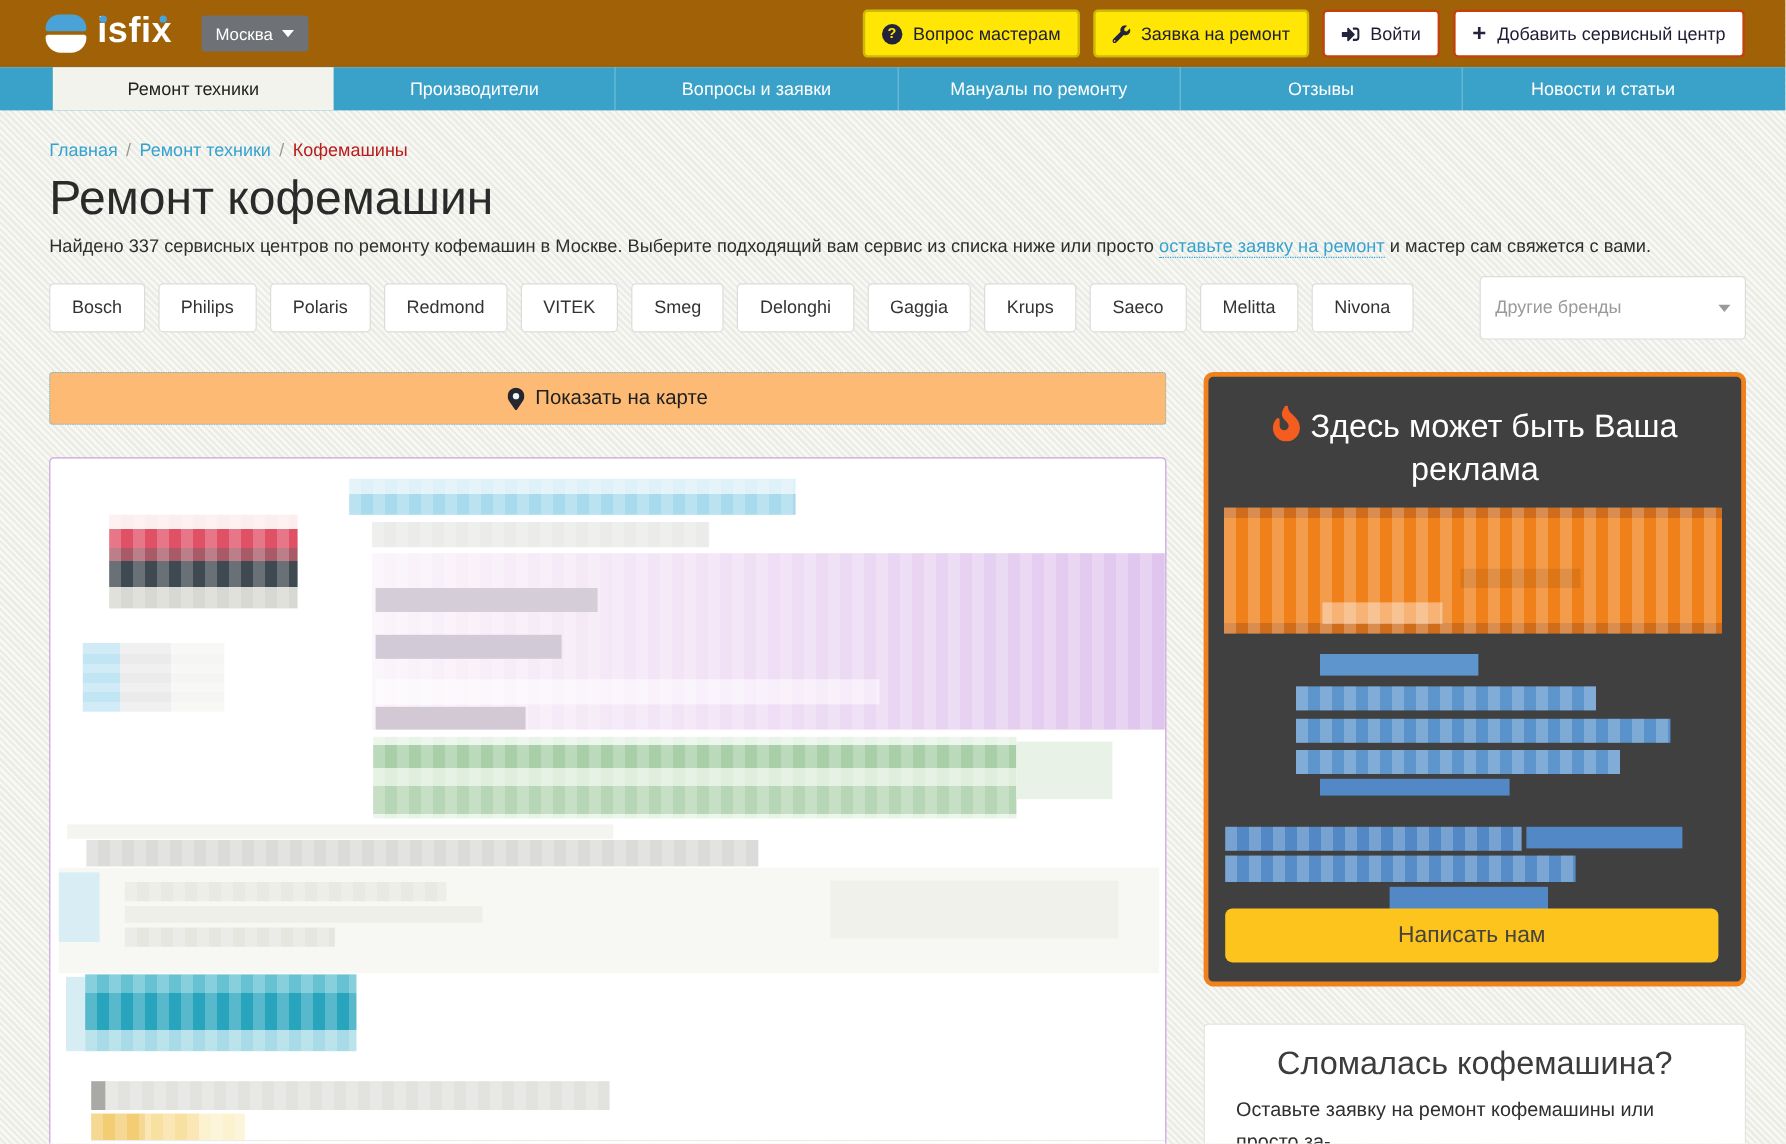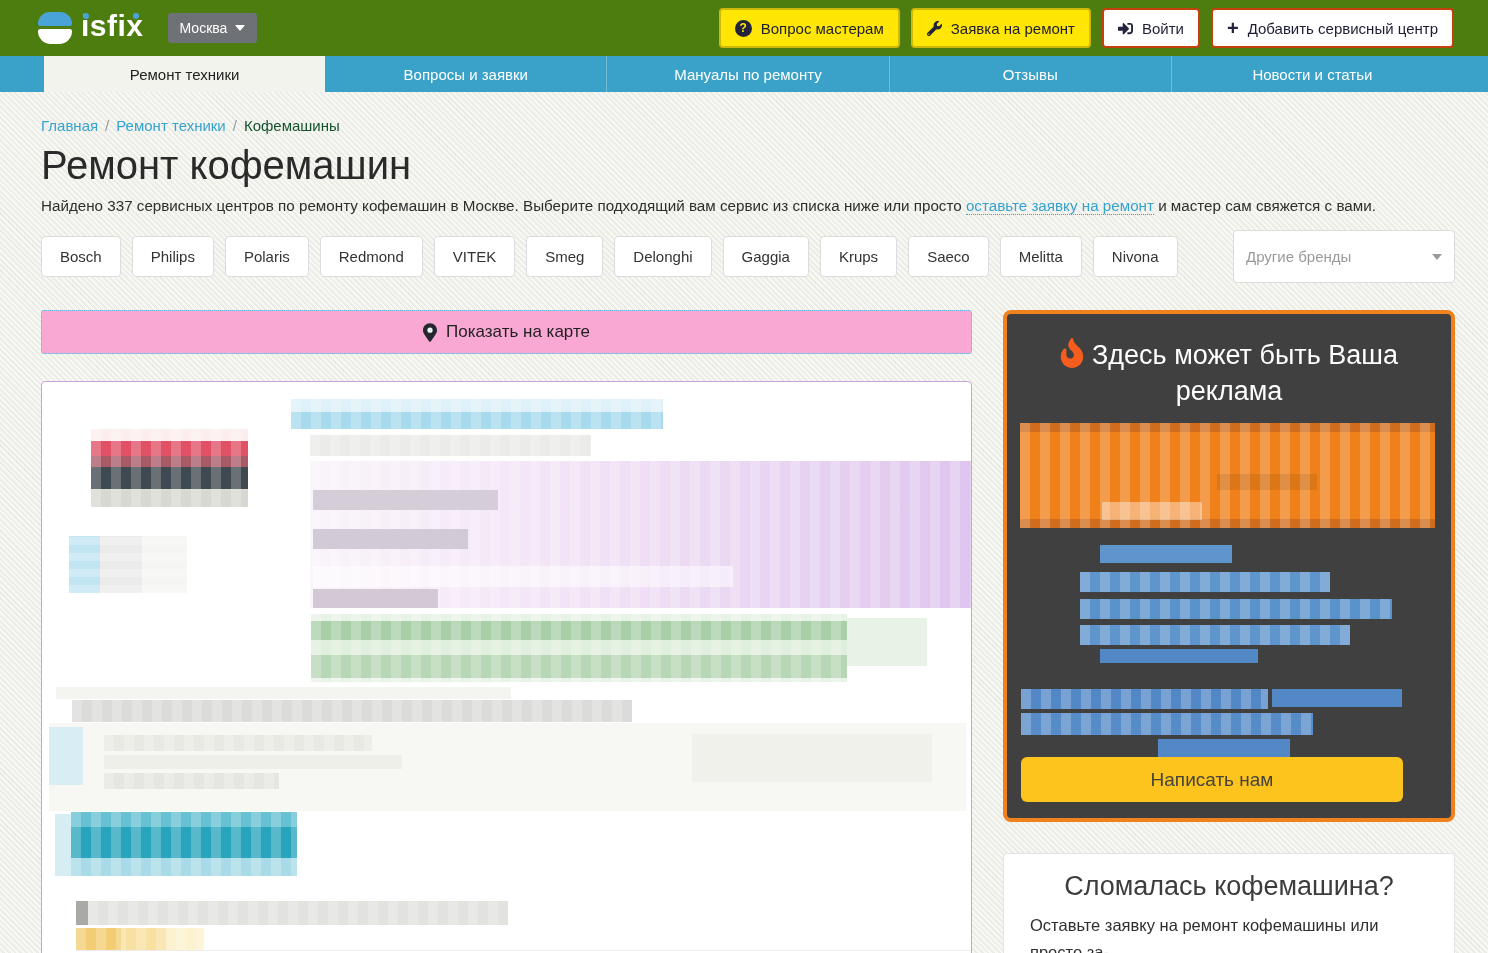--- a/index.html
+++ b/index.html
@@ -5,21 +5,21 @@
   * { box-sizing: border-box; margin: 0; padding: 0; }
   html,body { width:1488px; height:953px; overflow:hidden; }
   body {
     font-family: "Liberation Sans", "DejaVu Sans", sans-serif;
     background-color:#f0f0ea;
     background-image: repeating-linear-gradient(45deg, rgba(255,255,255,.5) 0 2px, rgba(0,0,0,0.015) 2px 4px);
     color:#333;
   }
 
   
-  .header { height:56px; background:#4d7c0f; display:flex; align-items:center; padding:0 34px 0 38px; }
+  .header { height:56px; background:#a16207; display:flex; align-items:center; padding:0 34px 0 38px; }
   .logo { display:flex; align-items:center; gap:9px; cursor:pointer; }
   .logo-mark { width:34px; height:34px; position:relative; }
   .logo-mark .half-top { position:absolute; left:0; top:1px; width:34px; height:14px; background:#4aa3d8; border-radius:17px 17px 3px 3px; }
   .logo-mark .half-bot { position:absolute; left:0; bottom:1px; width:34px; height:15px; background:#ffffff; border-radius:3px 3px 17px 17px; }
   .logo-text { position:relative; color:#fff; font-weight:bold; font-size:30px; letter-spacing:.5px; top:-2px; }
   .logo-dot { position:absolute; width:6px; height:6px; border-radius:50%; background:#4aa3d8; top:4px; }
   .logo-dot.d1 { left:2px; } .logo-dot.d2 { left:52px; }
   .city-btn { margin-left:24px; background:#6e7175; color:#fff; font-size:14px; height:30px; padding:0 12px; border:none; border-radius:3px; display:flex; align-items:center; gap:8px; cursor:pointer; }
   .caret-down { width:0; height:0; border-left:5px solid transparent; border-right:5px solid transparent; border-top:6px solid #fff; }
   .header-actions { margin-left:auto; display:flex; gap:11px; }
@@ -35,47 +35,47 @@
   .tab { flex:1; display:flex; align-items:center; justify-content:center; color:#fff; font-size:15px; cursor:pointer; border-left:1px solid rgba(255,255,255,.28); }
   .tab:first-child { border-left:none; }
   .tab.active { background:#f3f3ee; color:#222; border-left:none; }
   .tab.active + .tab { border-left:none; }
 
   
   .content { padding:0 33px 0 41px; }
   .breadcrumb { margin-top:25px; font-size:15px; color:#999; }
   .breadcrumb a { color:#36a3cf; text-decoration:none; cursor:pointer; }
   .breadcrumb .sep { margin:0 7px; color:#999; }
-  .breadcrumb .current { color:#14532d; }
+  .breadcrumb .current { color:#b91c1c; }
   h1.page-title { margin-top:9px; font-size:40px; font-weight:300; color:#2a2a2a; }
   .intro { margin-top:9px; font-size:15.2px; color:#2e2e2e; }
   .intro a { color:#36a3cf; text-decoration:none; border-bottom:1px dotted #36a3cf; cursor:pointer; }
 
   .brands-row { margin-top:16px; display:flex; gap:11px; align-items:center;justify-content:flex-end; }
   .brand-btn { height:41px; padding:0 18px; background:#fff; border:1px solid #dcdcdc; border-radius:4px; font-size:15px; color:#333; cursor:pointer; display:flex; align-items:center; }
   .other-brands { margin-left:auto; width:222px; height:53px; background:#fff; border:1px solid #dcdcdc; border-radius:4px; display:flex; align-items:center; justify-content:space-between; padding:0 12px; color:#9a9a9a; font-size:15px; cursor:pointer; }
   .caret-gray { width:0; height:0; border-left:5px solid transparent; border-right:5px solid transparent; border-top:6px solid #9a9a9a; }
 
   .columns { margin-top:27px; display:flex; gap:31px; align-items:flex-start; }
   .col-left { width:931px; }
   .col-right { width:452px; }
 
-  .map-btn { height:44px; background:#f9a8d4; border:1px dotted #5fb7dc; border-radius:3px; display:flex; align-items:center; justify-content:center; gap:9px; font-size:17px; color:#1f1f1f; cursor:pointer; }
+  .map-btn { height:44px; background:#fdba74; border:1px dotted #5fb7dc; border-radius:3px; display:flex; align-items:center; justify-content:center; gap:9px; font-size:17px; color:#1f1f1f; cursor:pointer; }
   .pin-svg { width:14px; height:19px; }
 
   .card { margin-top:27px; position:relative; height:640px; background:#fff; border:1px solid #c9a2db; border-radius:4px; overflow:hidden; }
   .bb { position:absolute; }
   .bb.cols::after { content:''; position:absolute; inset:0; background-image:repeating-linear-gradient(90deg, rgba(255,255,255,.22) 0 10px, rgba(255,255,255,0) 10px 20px); }
   .bb.rows::after { content:''; position:absolute; inset:0; background-image:repeating-linear-gradient(0deg, rgba(255,255,255,.25) 0 8px, rgba(255,255,255,0) 8px 16px); }
 
   
   .ad-box { position:relative; height:512px; background:#404040; border:4px solid #f0821e; border-radius:8px; overflow:hidden; cursor:pointer; }
   .ad-title { margin:24px auto 0; width:370px; text-align:center; color:#fff; font-size:27px; line-height:1.32; }
   .flame-svg { width:24px; height:30px; vertical-align:-4px; margin-right:8px; }
-  .ad-write-btn { position:absolute; left:14px; top:443px; width:382px; height:45px; background:#fcc41d; border:none; border-radius:6px; font-size:19px; color:#46443c; cursor:pointer; font-family:inherit; }
+  .ad-write-btn { position:absolute; left:14px; top:443px; width:411px; height:45px; background:#fcc41d; border:none; border-radius:6px; font-size:19px; color:#46443c; cursor:pointer; font-family:inherit; }
 
   
   .request-box { margin-top:31px; background:#fff; border:1px solid #e3e3e3; border-radius:4px; padding:17px 26px 20px; }
   .request-title { text-align:center; font-size:27px; font-weight:300; color:#3c3c3c; }
   .request-text { margin-top:10px; font-size:16.5px; color:#2f2f2f; line-height:1.62; }
 </style>
 </head>
 <body>
 
 <div class="header">
@@ -114,20 +114,23 @@
     <div class="hbtn white">
       <span class="plus-glyph">+</span>
       <span>Добавить сервисный центр</span>
     </div>
   </div>
 </div>
 
 <div class="nav">
   <div class="tab active">
       <span>Ремонт техники</span>
+    </div>
+  <div class="tab">
+      <span>Производители</span>
     </div>
   <div class="tab">
       <span>Вопросы и заявки</span>
     </div>
   <div class="tab">
       <span>Мануалы по ремонту</span>
     </div>
   <div class="tab">
       <span>Отзывы</span>
     </div>

